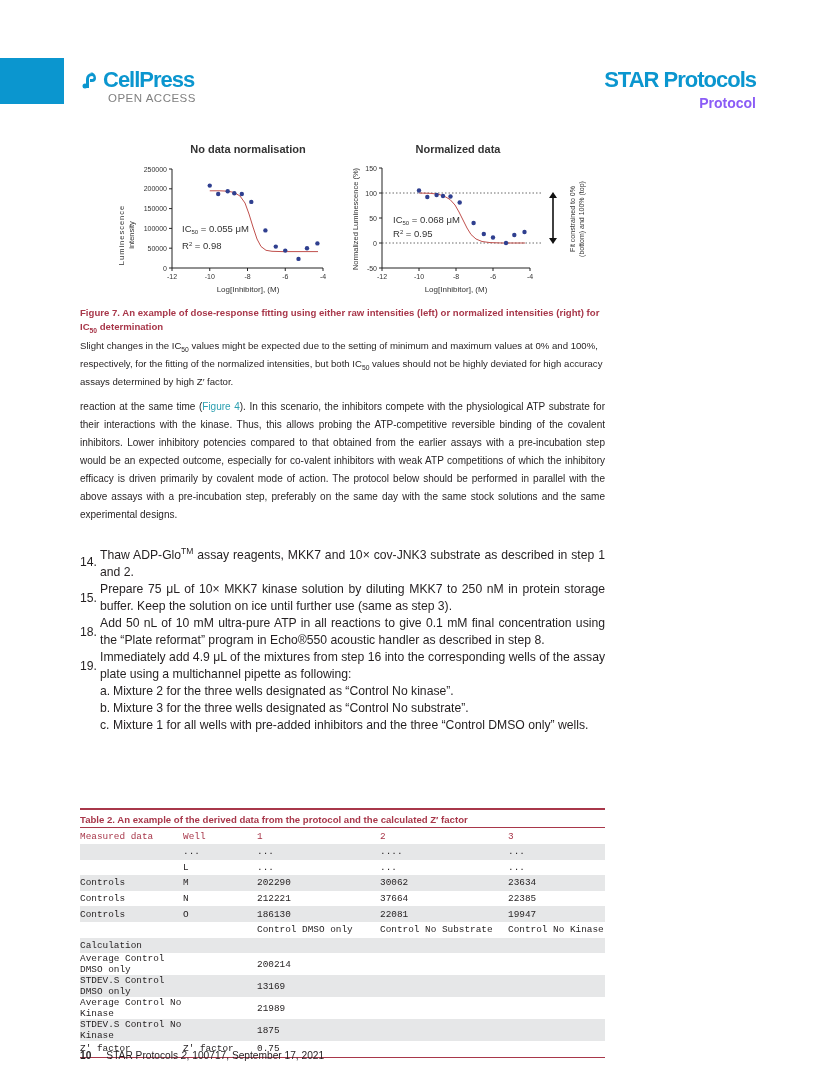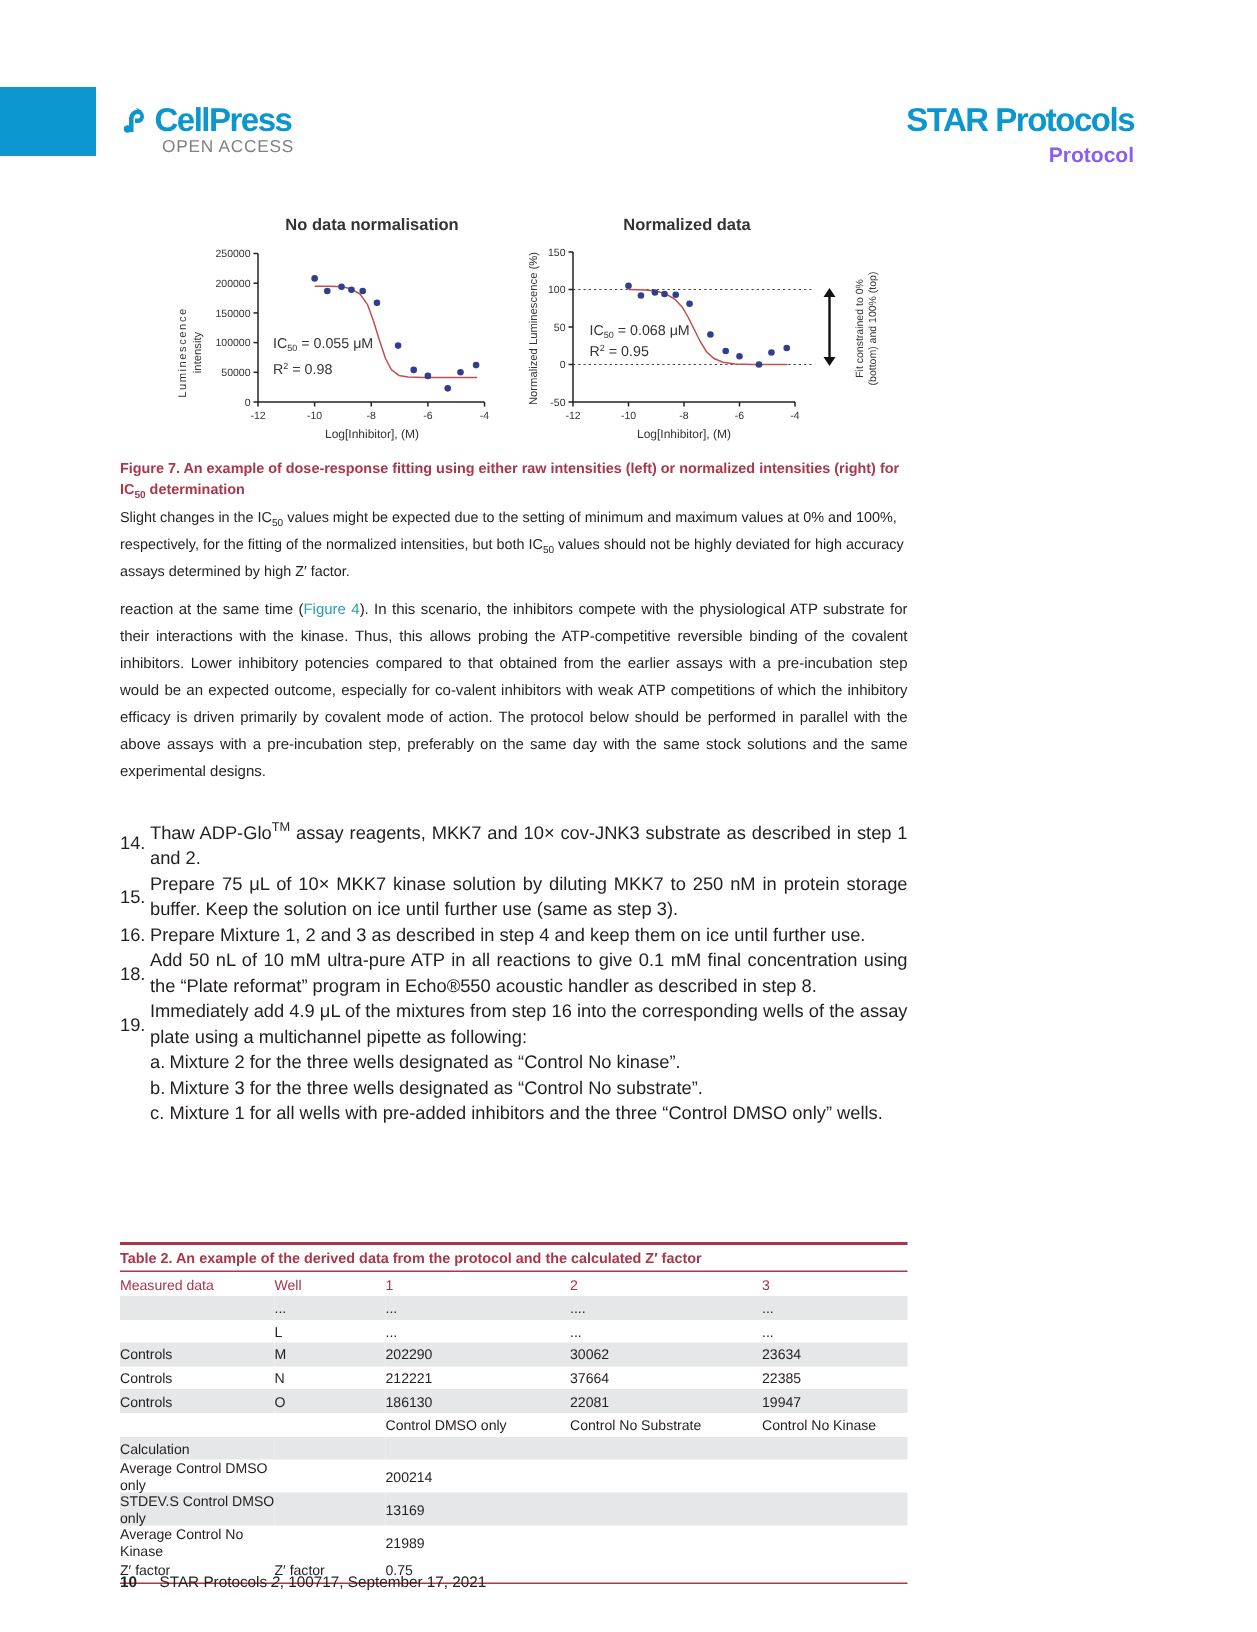--- a/index.html
+++ b/index.html
@@ -26,23 +26,23 @@
   .para { position: absolute; left: 80px; top: 398px; width: 525px; font-size: 10px; line-height: 18px; text-align: justify; }
   .link { color: #2a9fb0; }
 
   .steps { position: absolute; left: 80px; top: 543px; width: 525px; font-size: 12.2px; line-height: 17px; }
   .step { display: flex; margin-bottom: 0; align-items: center; }
   .step-num { width: 20px; flex: none; }
   .step-text { flex: 1; text-align: justify; }
   .sub-step { display: flex; padding-left: 20px; }
   .sub-step .step-num { width: 13px; }
 
-  .table-wrap { position: absolute; left: 80px; top: 828px; width: 525px; }
+  .table-wrap { position: absolute; left: 80px; top: 808px; width: 525px; }
   .t-title { border-top: 2px solid #a8374a; border-bottom: 1.5px solid #a8374a; padding: 3px 0 1px; font-size: 9.6px; font-weight: 700; color: #a8374a; line-height: 13px; }
-  table { width: 100%; border-collapse: collapse; font-size: 9.4px; }
+  table { width: 100%; border-collapse: collapse; font-size: 9.4px; font-family: Liberation Mono, monospace; }
   th { font-weight: 400; color: #a8374a; text-align: left; height: 16px; padding: 0; }
   td { height: 15.6px; padding: 0; text-align: left; color: #231f20; }
   tr.shade td { background: #e6e7e8; }
   .c1 { width: 103px; } .c2 { width: 74px; } .c3 { width: 123px; } .c4 { width: 128px; } .c5 { width: 97px; }
   .t-bottom { border-top: 1.5px solid #a8374a; }
 
   .footer { position: absolute; left: 80px; top: 1050px; font-size: 10.2px; color: #231f20; }
   .footer .pg { font-weight: 700; margin-right: 15px; }
 </style>
 </head>
@@ -193,24 +193,20 @@
 <div class="steps">
   <div class="step">
       <span class="step-num">14.</span>
       <span class="step-text"><span>Thaw ADP-Glo</span><sup>TM</sup><span> assay reagents, MKK7 and 10× cov-JNK3 substrate as described in step 1 and 2.</span></span>
     </div>
   <div class="step">
       <span class="step-num">15.</span>
       <span class="step-text">Prepare 75 μL of 10× MKK7 kinase solution by diluting MKK7 to 250 nM in protein storage buffer. Keep the solution on ice until further use (same as step 3).</span>
     </div>
   <div class="step">
-      <span class="step-num">16.</span>
-      <span class="step-text">Prepare Mixture 1, 2 and 3 as described in step 4 and keep them on ice until further use.</span>
-    </div>
-  <div class="step">
       <span class="step-num">18.</span>
       <span class="step-text">Add 50 nL of 10 mM ultra-pure ATP in all reactions to give 0.1 mM final concentration using the “Plate reformat” program in Echo®550 acoustic handler as described in step 8.</span>
     </div>
   <div class="step">
       <span class="step-num">19.</span>
       <span class="step-text">Immediately add 4.9 μL of the mixtures from step 16 into the corresponding wells of the assay plate using a multichannel pipette as following:</span>
     </div>
   <div class="sub-step">
       <span class="step-num">a.</span>
       <span class="step-text">Mixture 2 for the three wells designated as “Control No kinase”.</span>
@@ -301,20 +297,27 @@
           <td></td>
           <td></td>
         </tr>
       <tr>
           <td>Average Control No Kinase</td>
           <td></td>
           <td>21989</td>
           <td></td>
           <td></td>
         </tr>
+      <tr class="shade">
+          <td>STDEV.S Control No Kinase</td>
+          <td></td>
+          <td>1875</td>
+          <td></td>
+          <td></td>
+        </tr>
       <tr>
           <td>Z′ factor</td>
           <td>Z′ factor</td>
           <td>0.75</td>
           <td></td>
           <td></td>
         </tr>
     </tbody>
   </table>
   <div class="t-bottom"></div>

